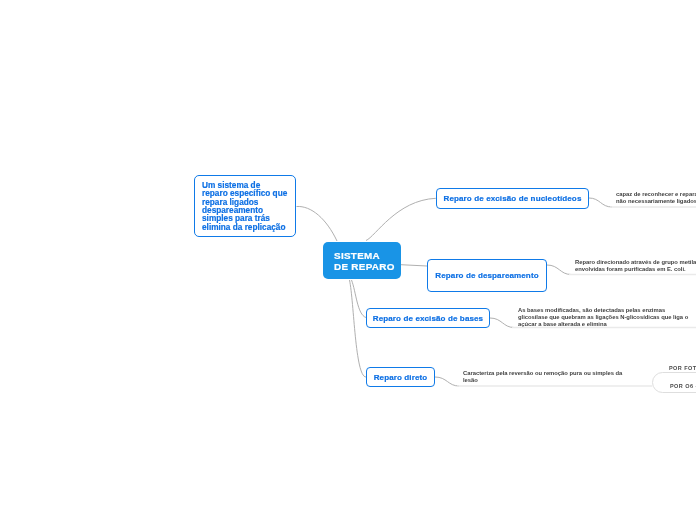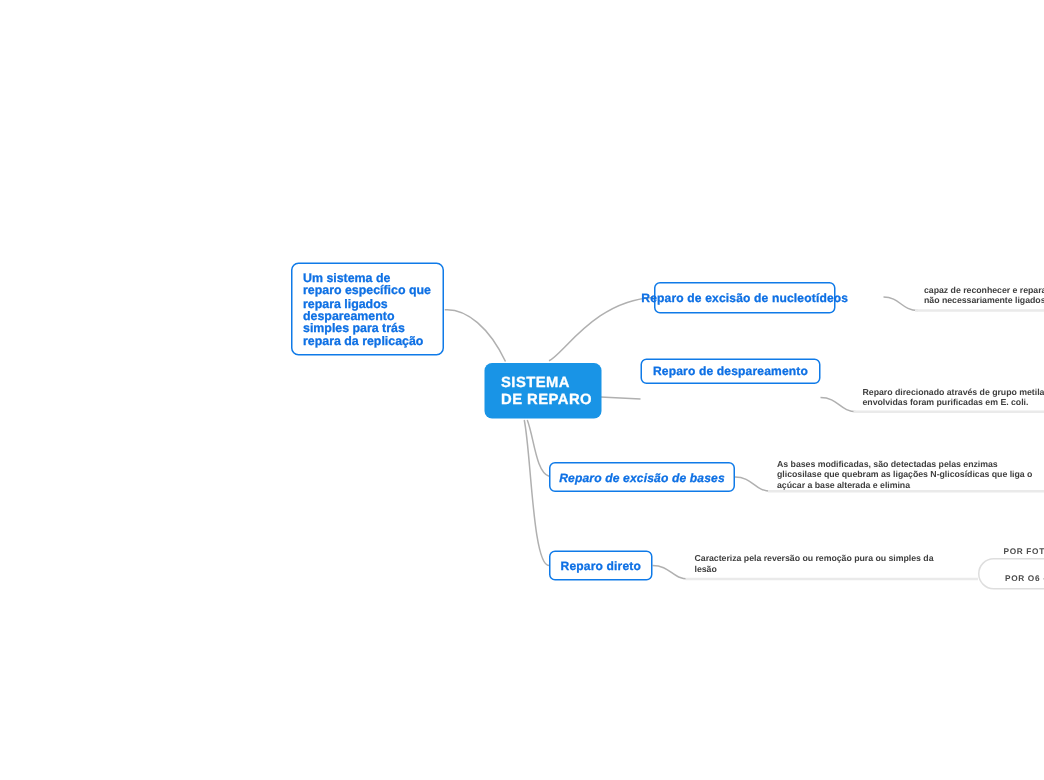--- a/index.html
+++ b/index.html
@@ -61,31 +61,31 @@
     </div>
   </div>
 
   <div class="node note" style="left:194px;top:175px;width:102px;height:62px;">
     <div>
       <div>Um sistema de</div>
       <div>reparo específico que</div>
       <div>repara ligados</div>
       <div>despareamento</div>
       <div>simples para trás</div>
-      <div>repara da replicação</div>
+      <div>elimina da replicação</div>
     </div>
   </div>
 
-  <div class="node branch" style="left:436px;top:188px;width:121px;height:21px;">
+  <div class="node branch" style="left:436px;top:188px;width:153px;height:21px;">
     <span>Reparo de excisão de nucleotídeos</span>
   </div>
-  <div class="node branch" style="left:427px;top:239px;width:120px;height:17px;">
+  <div class="node branch" style="left:427px;top:259px;width:120px;height:33px;">
     <span>Reparo de despareamento</span>
   </div>
-  <div class="node branch" style="left:366px;top:308px;width:124px;height:20px;font-style:italic;">
+  <div class="node branch" style="left:366px;top:308px;width:124px;height:20px;">
     <span>Reparo de excisão de bases</span>
   </div>
   <div class="node branch" style="left:366px;top:367px;width:69px;height:20px;text-align:center;">
     <span>Reparo direto</span>
   </div>
 
   <div class="leaf" style="left:616px;top:191px;">
     <div>capaz de reconhecer e reparar</div>
     <div>não necessariamente ligados a</div>
   </div>

